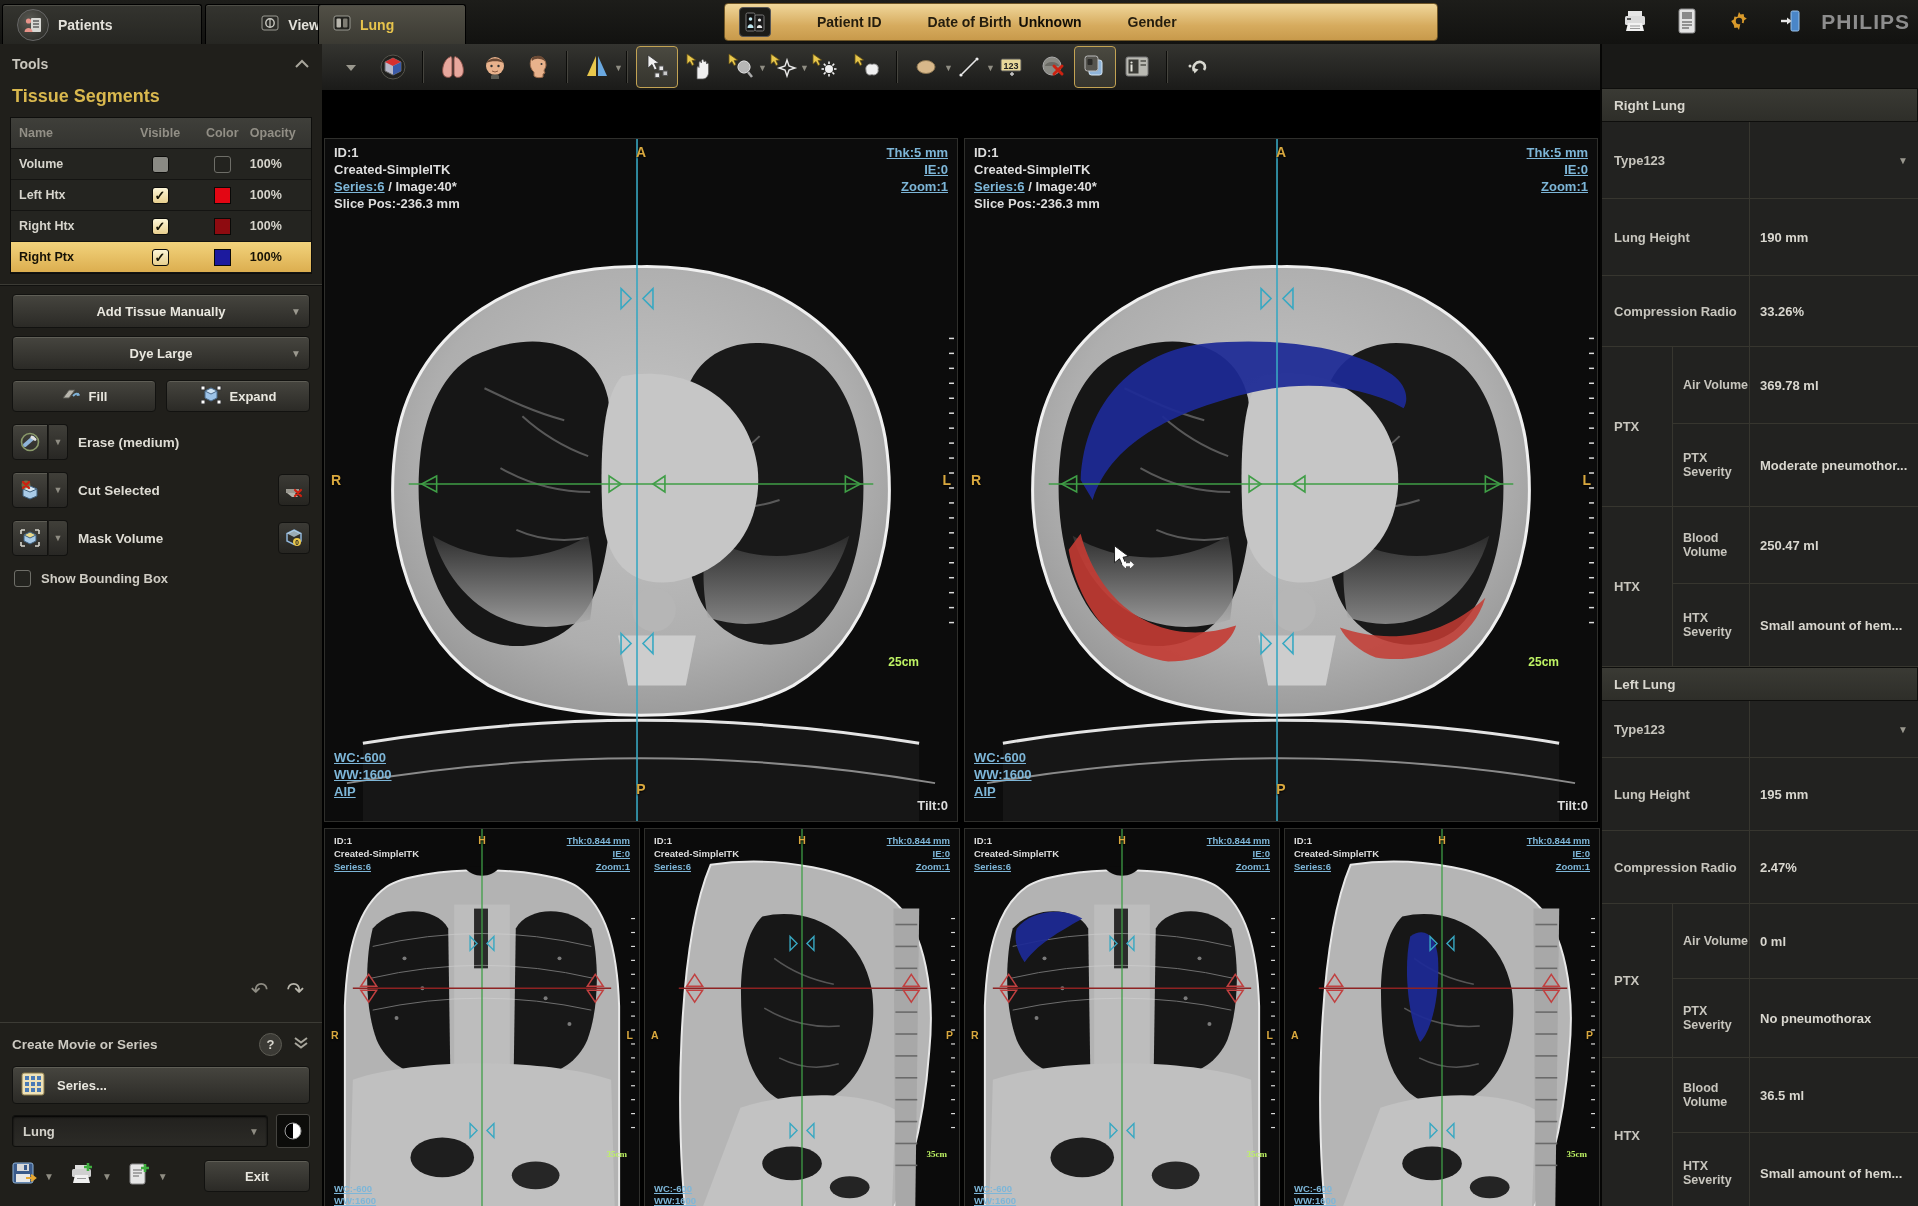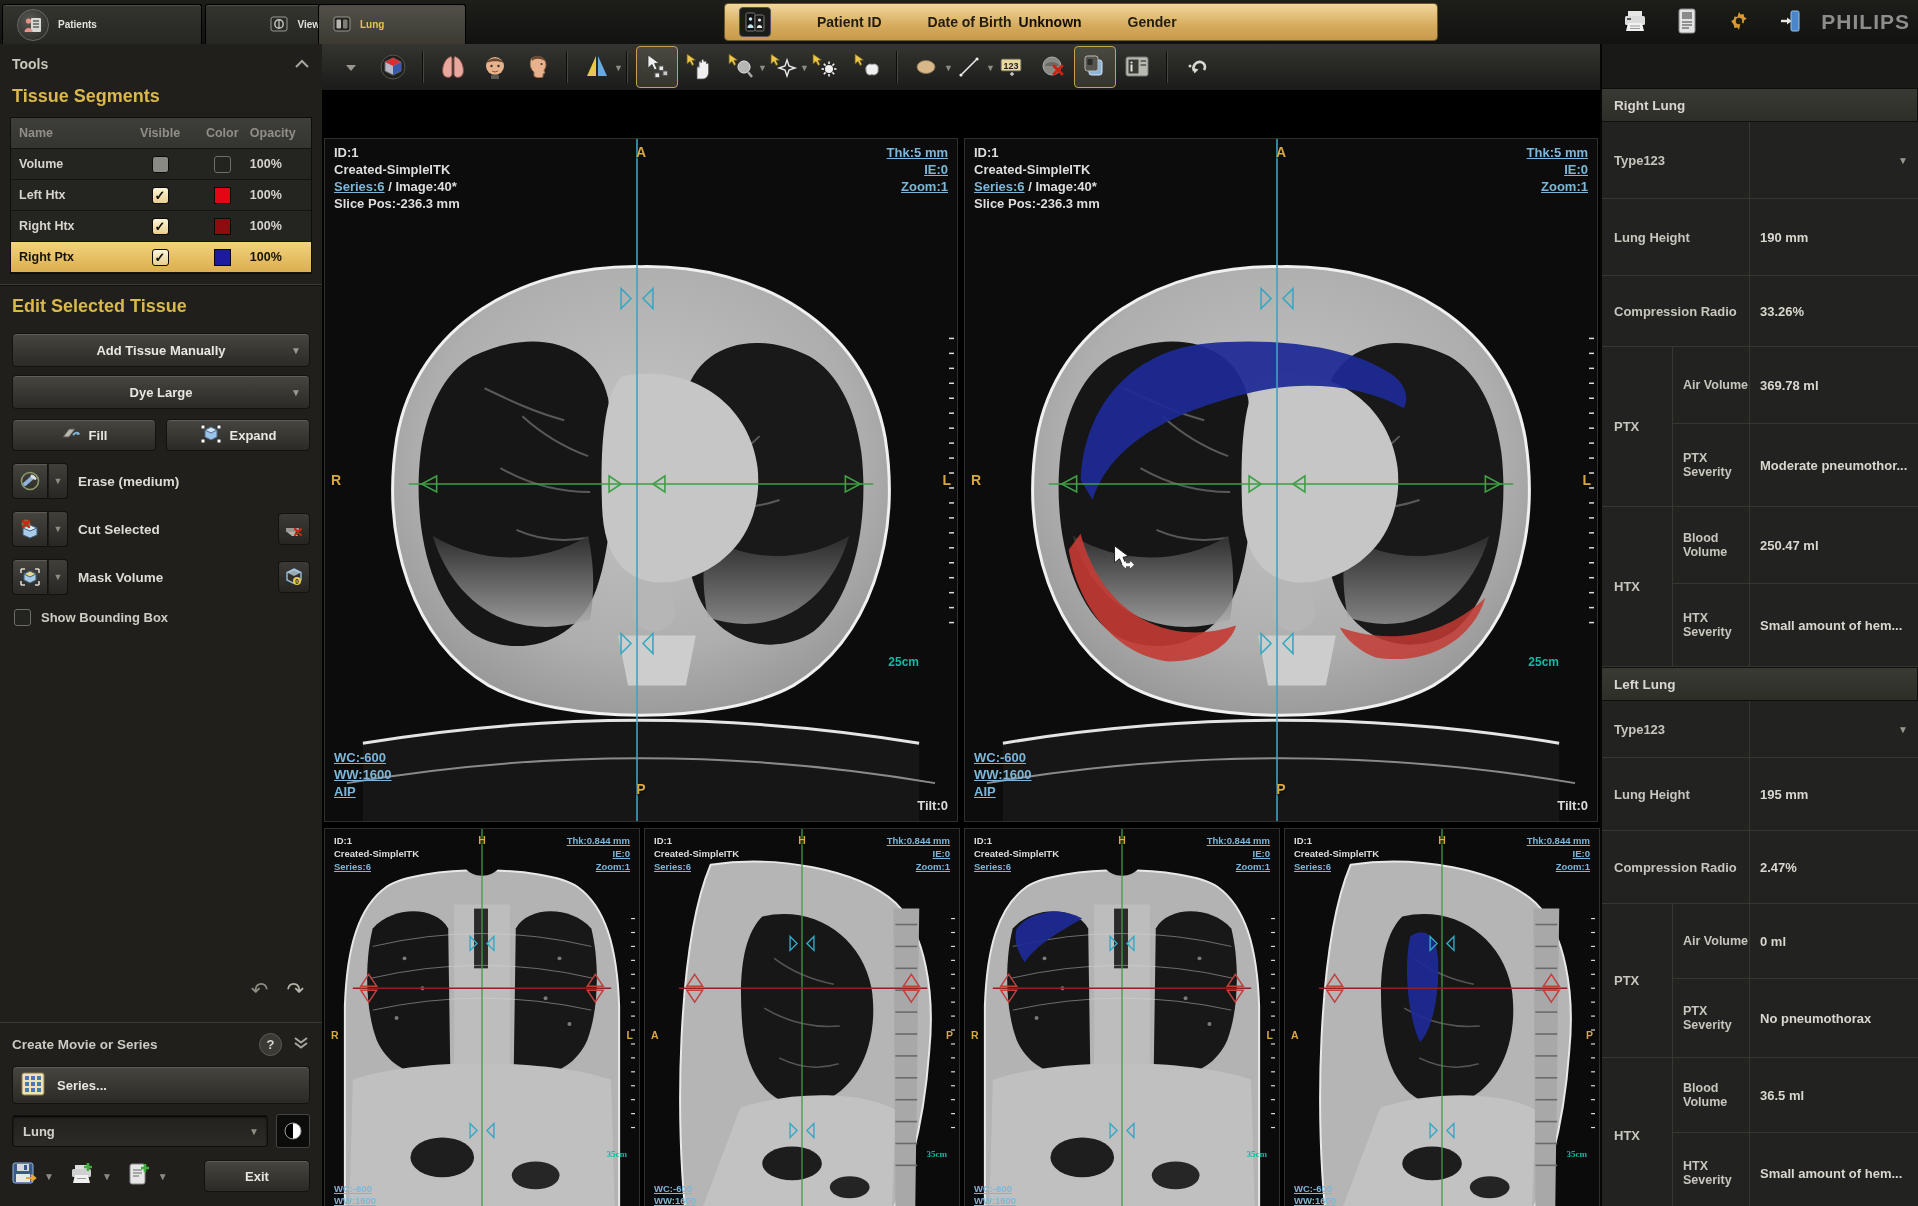--- a/index.html
+++ b/index.html
@@ -2,21 +2,21 @@
 <html><head>
 <meta charset="utf-8">
 <style>
   html,body{margin:0;padding:0;background:#000;font-family:"Liberation Sans",sans-serif;}
   #stage{position:relative;width:1918px;height:1206px;background:#0a0a09;overflow:hidden;}
 
   
   .topbar{position:absolute;left:0;top:0;width:1918px;height:44px;background:linear-gradient(#1d1d1a,#121210);border-bottom:1px solid #000;}
   .tab{position:absolute;top:4px;height:39px;display:flex;align-items:center;gap:9px;padding:0 14px;
        background:linear-gradient(#34342f,#262622);border:1px solid #000;border-bottom:none;border-radius:3px 3px 0 0;
-       color:#e3e1da;font-weight:bold;font-size:10px;box-shadow:inset 0 1px 0 #4d4d46;cursor:pointer;}
+       color:#e3e1da;font-weight:bold;font-size:14px;box-shadow:inset 0 1px 0 #4d4d46;cursor:pointer;}
   .tab-patients{left:2px;width:170px;}
   .tab-view{left:205px;width:100px;justify-content:flex-end;}
   .tab-lung{left:318px;width:118px;background:linear-gradient(#525046,#3b3a33);color:#e7c44c;}
   .pat-badge{width:30px;height:30px;border-radius:50%;background:radial-gradient(circle at 40% 35%,#5a5a54,#23231f);border:1px solid #666;display:flex;align-items:center;justify-content:center;}
   .banner{position:absolute;left:724px;top:3px;width:712px;height:36px;border-radius:4px;
           background:linear-gradient(#f0d79b,#d6ab5e 60%,#c89a4b);border:1px solid #6e5526;
           display:flex;align-items:center;gap:46px;color:#241d0e;font-weight:bold;font-size:14px;cursor:pointer;}
   .banner .bi{margin-left:14px;width:30px;height:28px;background:#1b1b18;border-radius:4px;border:1px solid #555;display:flex;align-items:center;justify-content:center;gap:2px;}
   .top-icons{position:absolute;right:112px;top:6px;display:flex;gap:22px;align-items:center;}
   .tico{width:30px;height:30px;display:flex;align-items:center;justify-content:center;cursor:pointer;}
@@ -88,21 +88,21 @@
   .link{color:#7db6d8;text-decoration:underline;cursor:pointer;}
   .white{color:#dddddd;}
   .orient{position:absolute;color:#d9a83e;font-weight:bold;z-index:3;text-shadow:0 1px 2px #000;}
   .lg .orient{font-size:14px;}
   .sm .orient{font-size:10.5px;}
   .o-top{top:5px;left:50%;transform:translateX(-50%);}
   .o-bottom{bottom:24px;left:50%;transform:translateX(-50%);}
   .sm .o-bottom{bottom:18px;}
   .o-left{left:6px;top:50%;transform:translateY(-50%);}
   .o-right{right:6px;top:50%;transform:translateY(-50%);}
-  .vp-scale{position:absolute;color:#14b8a6;font-weight:bold;z-index:3;}
+  .vp-scale{position:absolute;color:#bef264;font-weight:bold;z-index:3;}
   .lg .vp-scale{right:38px;bottom:152px;font-size:12px;}
   .sm .vp-scale{right:12px;bottom:82px;font-size:9px;font-family:Liberation Serif, serif;}
 
   
   .right-panel{position:absolute;left:1600px;top:44px;width:318px;bottom:0;background:#191917;border-left:2px solid #060605;padding-top:44px;box-sizing:border-box;font-weight:bold;}
   .rp-header{height:32px;background:linear-gradient(#3a3a34,#2e2e29);border:1px solid #0e0e0c;border-left:none;display:flex;align-items:center;padding-left:12px;color:#d8d6ce;font-size:13.5px;}
   .rp-row{display:flex;border-bottom:1px solid #37362f;background:#222220;}
   .rp-label{flex:1;display:flex;align-items:center;padding-left:12px;color:#c7c5bd;font-size:13px;}
   .rp-value{width:158px;border-left:1px solid #37362f;display:flex;align-items:center;padding-left:10px;color:#d9d7cf;font-size:13px;position:relative;}
   .rp-value .dd{position:absolute;right:10px;color:#9a988e;font-size:10px;}
@@ -265,21 +265,20 @@
             </div>
             <div class="tt-c3">
               <span class="swatch " style="background:#1c1a9e"></span>
             </div>
             <div class="tt-c4">100%</div>
           </div>
         </div>
     </div>
 
     <div class="divider"></div>
-    <div class="sec-title">Edit Selected Tissue</div>
 
     <div class="btn wide">
       <span>Add Tissue Manually</span>
         <span class="dd">▼</span>
     </div>
     <div class="btn wide">
       <span>Dye Large</span>
         <span class="dd">▼</span>
     </div>
 

